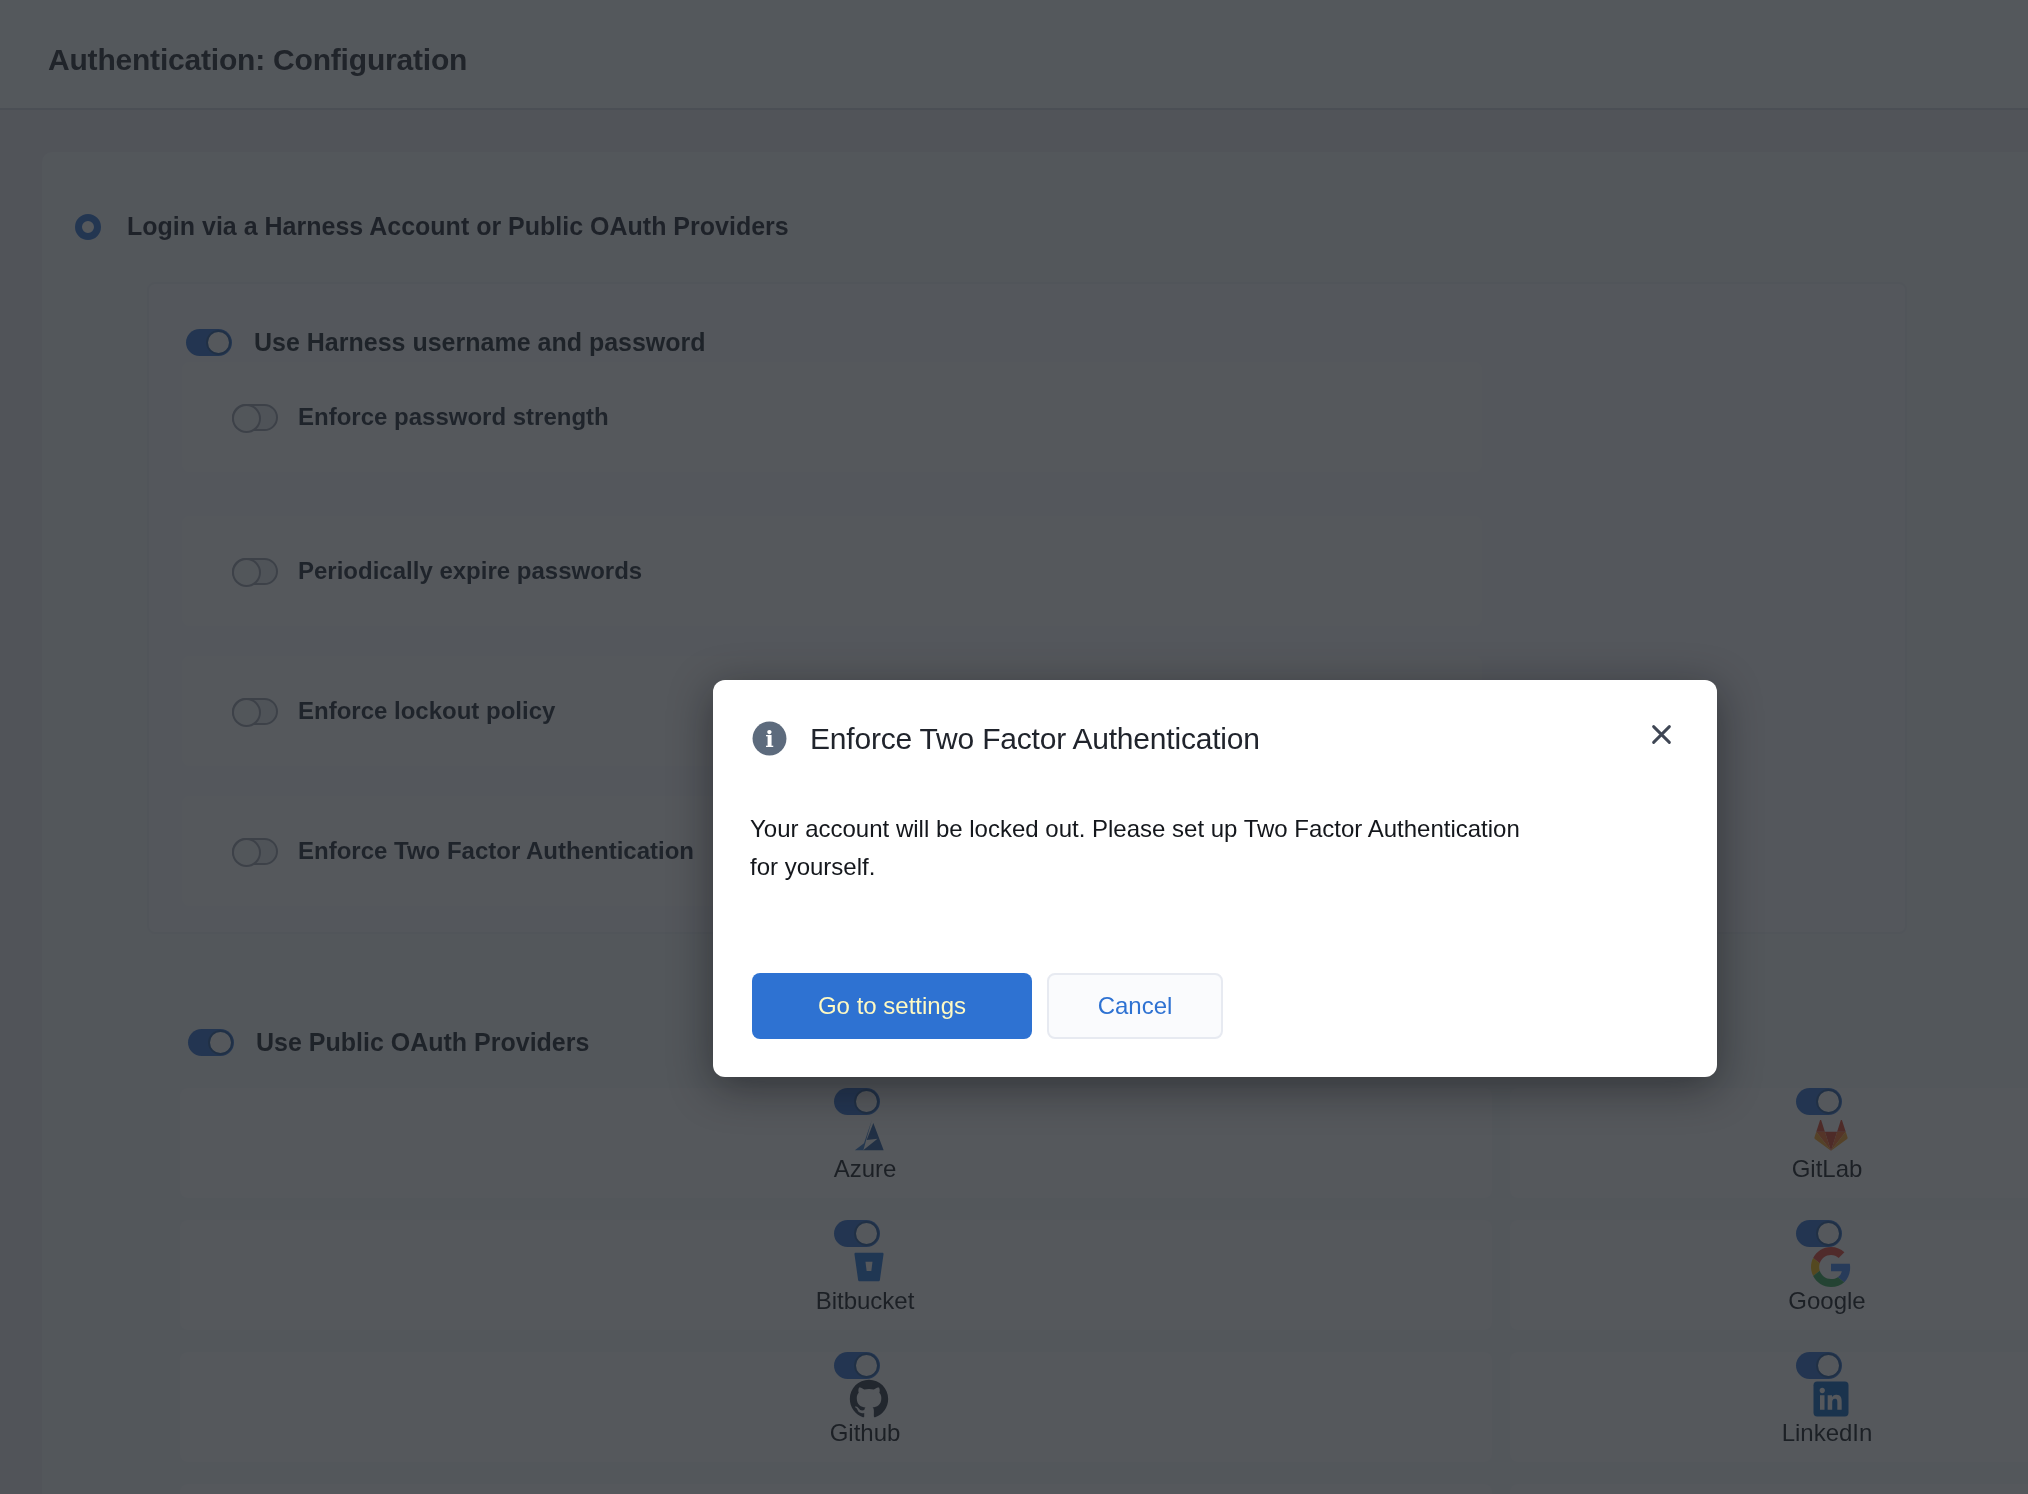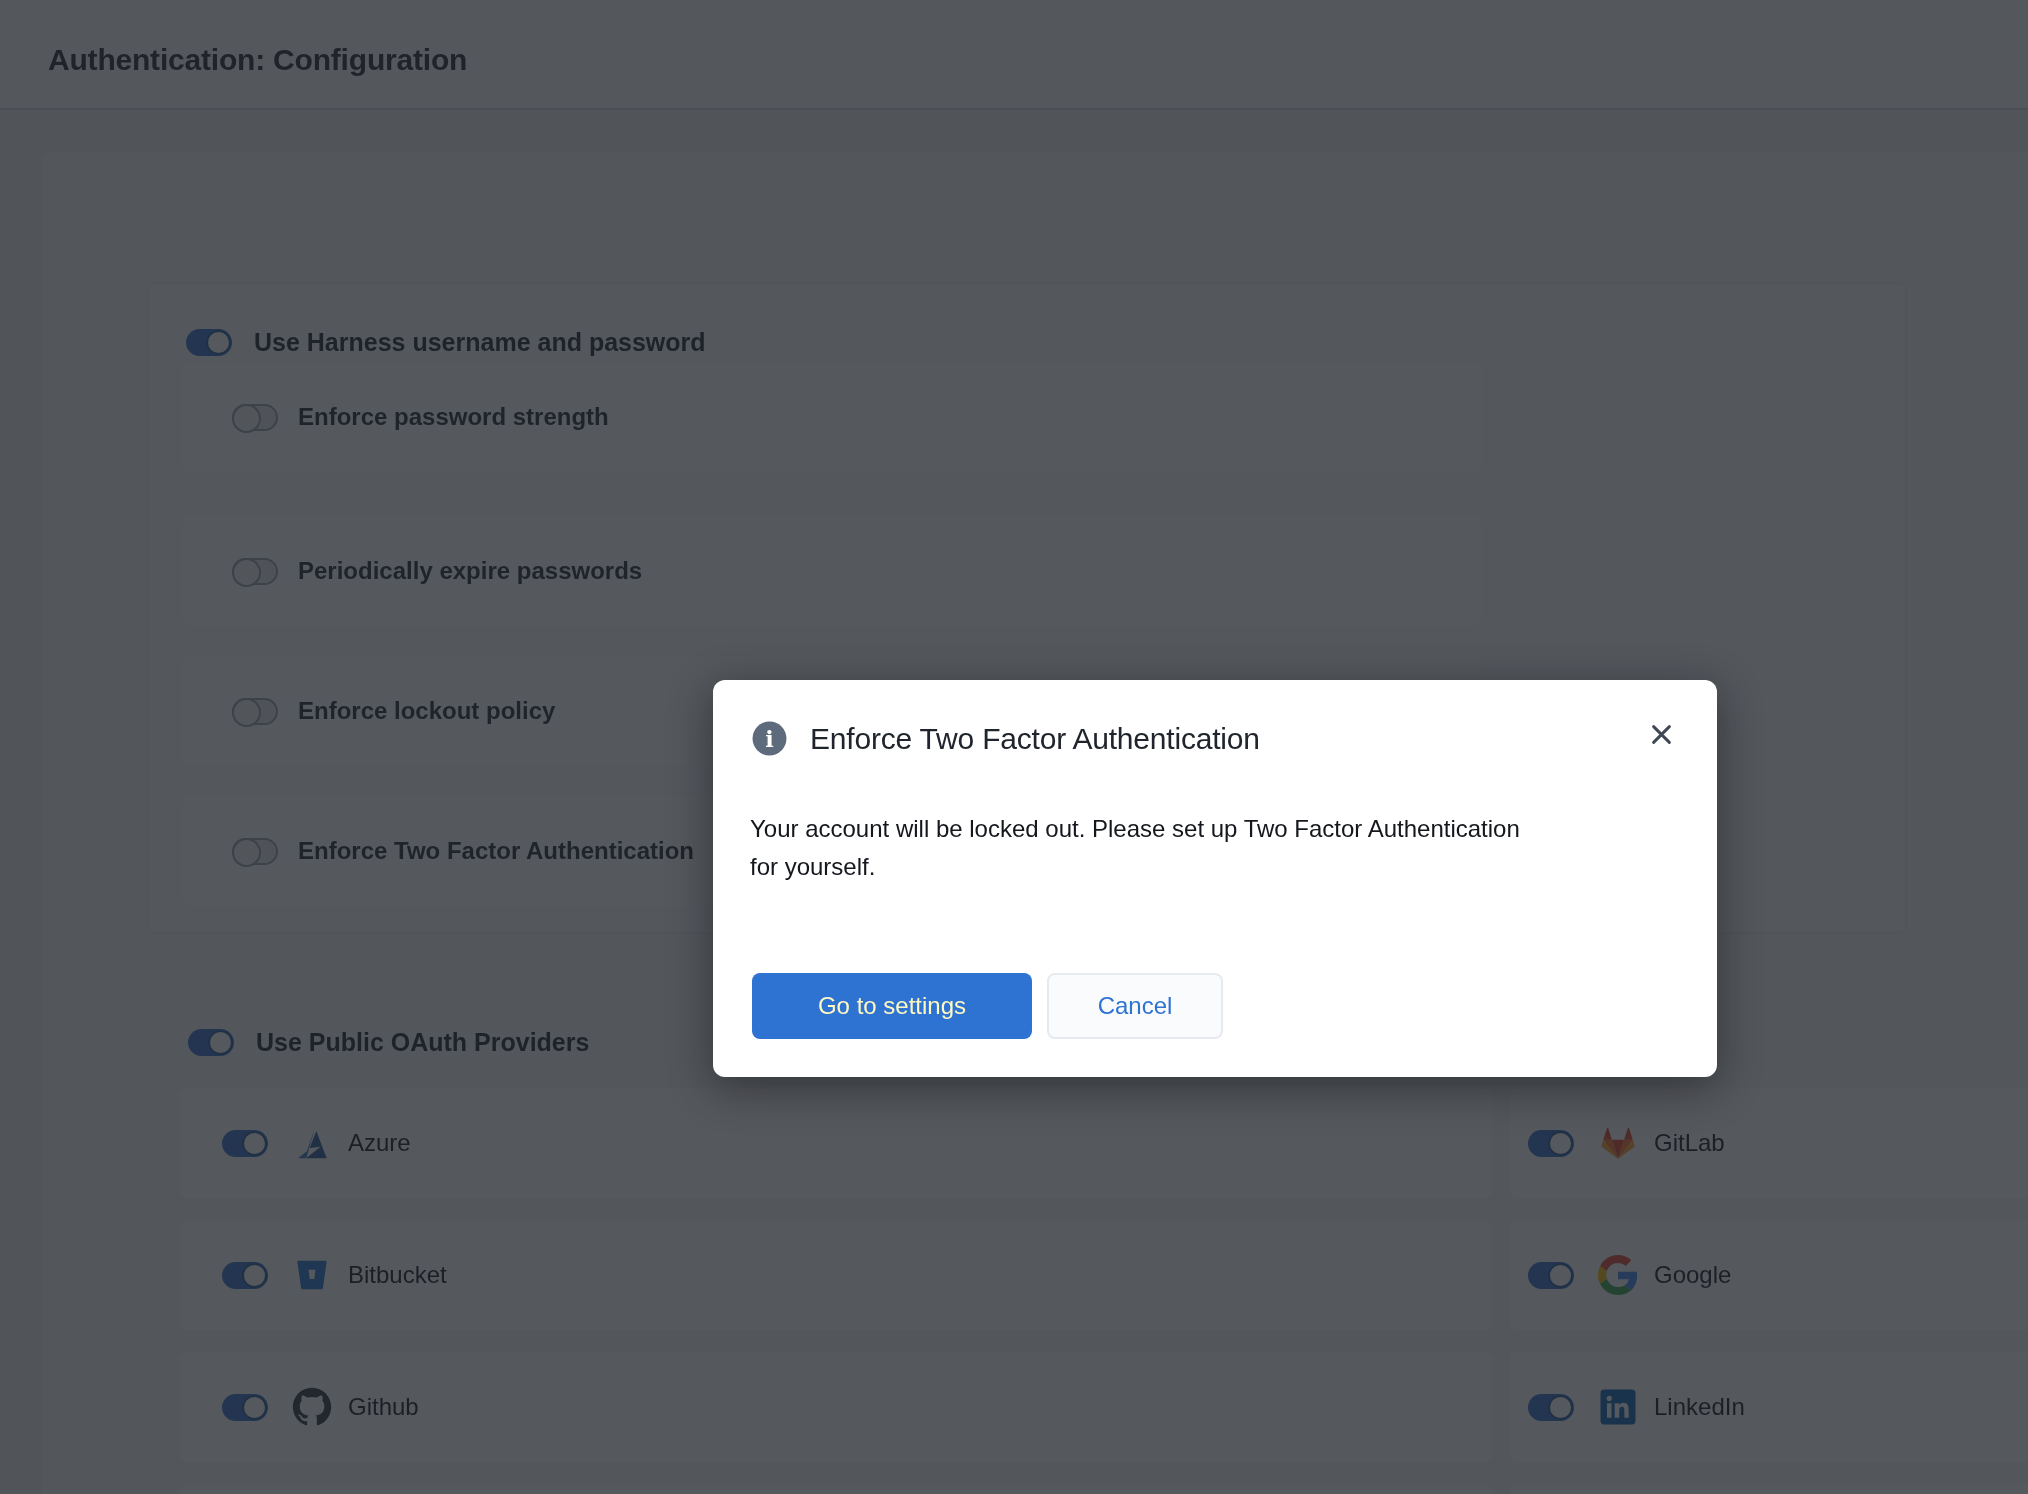--- a/index.html
+++ b/index.html
@@ -59,21 +59,21 @@
   
   .oauth-toggle-row{position:absolute;left:146px;top:876px;display:flex;align-items:center;}
   .oauth-toggle-row .row-label{margin-left:22px;font-size:25px;font-weight:600;color:#1b222c;}
   .provider-grid{
     position:absolute;left:138px;top:936px;
     display:grid;grid-template-columns:1312px 600px;column-gap:18px;
     grid-auto-rows:110px;row-gap:22px;
   }
   .provider-row{
     background:#fdfdfe;border-radius:8px;
-    display:flex;align-items:center;padding-left:42px;box-sizing:border-box;
+    display:flex;align-items:center;padding-left:42px;box-sizing:border-box;flex-direction:column;
   }
   .provider-row.right{padding-left:18px;}
   .provider-icon{width:40px;height:40px;margin-left:24px;flex:none;display:flex;align-items:center;justify-content:center;}
   .provider-name{margin-left:16px;font-size:24px;font-weight:500;color:#12161c;}
   .provider-row.partial{height:110px;}
   
   .backdrop{position:absolute;inset:0;background:rgba(32,35,41,0.76);z-index:10;}
   .modal{
     position:absolute;left:713px;top:680px;width:1004px;height:397px;z-index:20;
     background:#ffffff;border-radius:12px;box-shadow:0 10px 44px rgba(10,12,16,.45);
@@ -99,20 +99,24 @@
 </style>
 </head>
 <body>
 
 <header class="app-header">
   <h1 class="page-title">Authentication: Configuration</h1>
 </header>
 
 <div class="outer-card">
 
+  <div class="radio-row">
+    <span class="radio"></span>
+    <span class="radio-label">Login via a Harness Account or Public OAuth Providers</span>
+  </div>
 
   <div class="inner-panel">
     <div class="main-toggle-row">
       <span class="toggle on"></span>
       <span class="row-label">Use Harness username and password</span>
     </div>
 
     <div class="option-row" style="top:78px">
       <span class="toggle off"></span>
       <span class="row-label">Enforce password strength</span>

